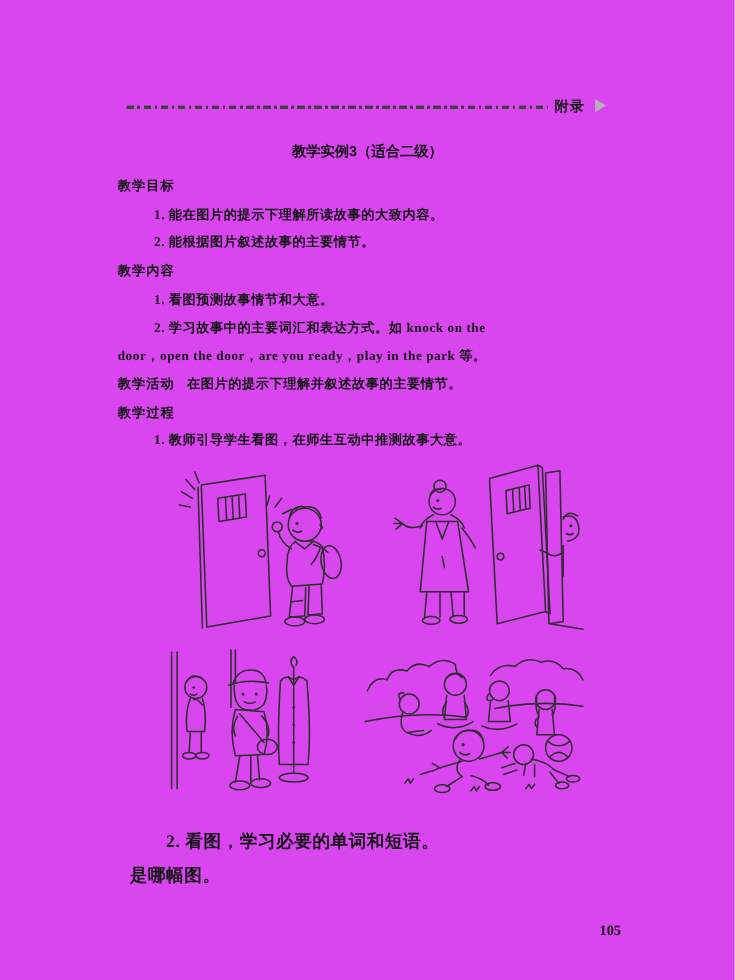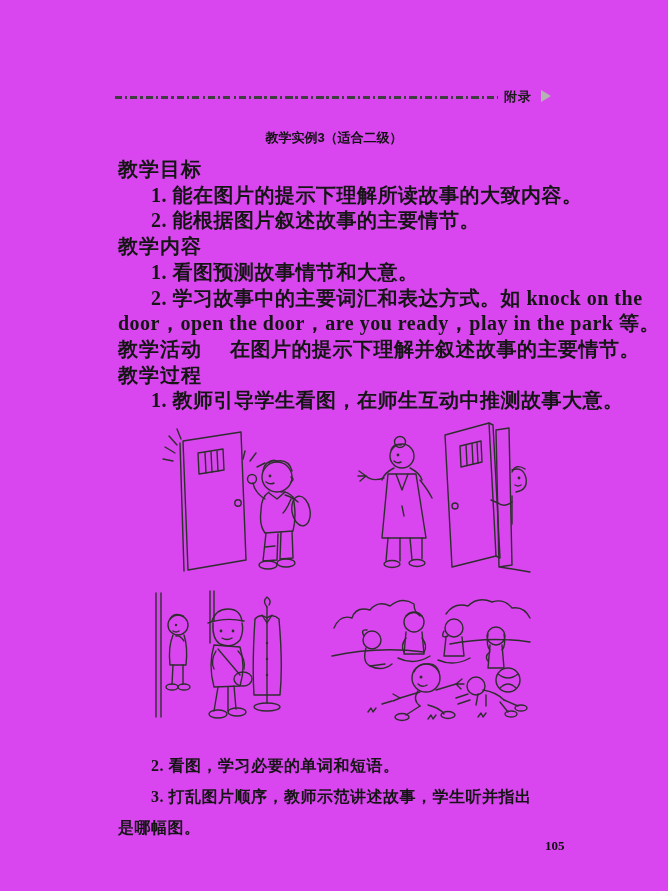--- a/index.html
+++ b/index.html
@@ -56,24 +56,24 @@
     margin: 0;
     text-align: center;
     font-family: "Liberation Sans", sans-serif;
     font-weight: bold;
     font-size: 13px;
     color: #111;
   }
   
   .textblock {
     position: absolute;
-    left: 118px;
+    left: 107px;
     top: 157px;
     width: 436px;
-    font-size: 20px;
+    font-size: 12px;
     line-height: 25.7px;
     font-weight: 600;
     letter-spacing: 0.5px;
   }
   .bottomblock {
     position: absolute;
     left: 118px;
     top: 718px;
     width: 436px;
     font-size: 16px;
@@ -86,21 +86,21 @@
   .line.h {
     font-family: "Liberation Sans", sans-serif;
     font-weight: bold;
     letter-spacing: 1px;
   }
   .line.indent { padding-left: 33px; }
   .inline-h {
     font-family: "Liberation Sans", sans-serif;
     font-weight: bold;
     letter-spacing: 1px;
-    margin-right: 28px;
+    margin-right: 11px;
   }
   
   .fig { position: absolute; }
   .fig svg {
     display: block;
     stroke: #2e2e2e;
     stroke-width: 1.4;
     fill: none;
     stroke-linecap: round;
     stroke-linejoin: round;
@@ -334,19 +334,18 @@
       <path d="M128,114 L140,110 M130,120 L142,116"></path>
       <path d="M54,120 L64,117"></path>
       <path d="M40,128 l3,-4 l2,4 l3,-4"></path>
       <path d="M100,135 l3,-4 l2,4 l3,-4"></path>
       <path d="M150,133 l3,-4 l2,4 l3,-4"></path>
     </svg>
   </div>
 
   <div class="bottomblock">
     <div class="line indent">2. 看图，学习必要的单词和短语。</div>
-    <div class="line indent">3. 打乱图片顺序，教师示范讲述故事，学生听并指出</div>
     <div class="line">是哪幅图。</div>
   </div>
 
   <div class="page-number">105</div>
 
 </div>
 
 </body></html>

